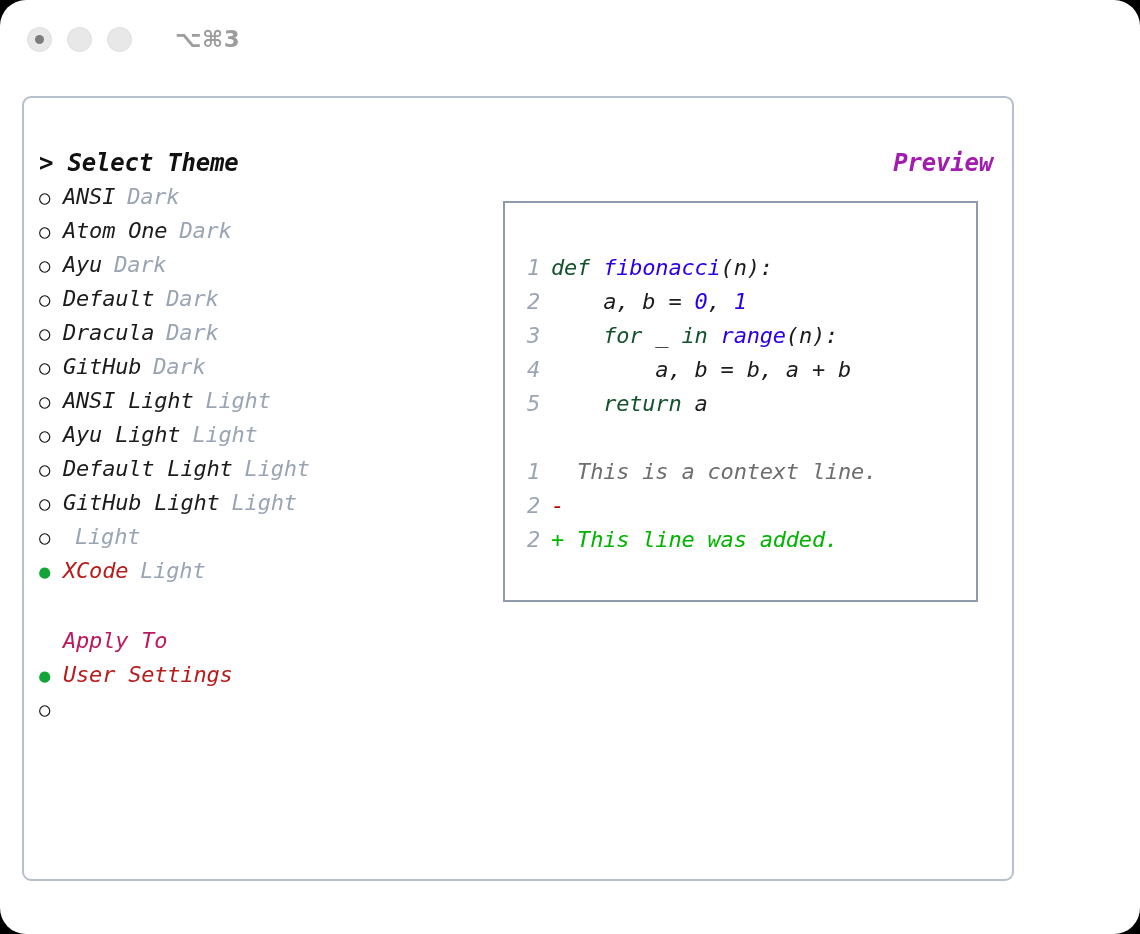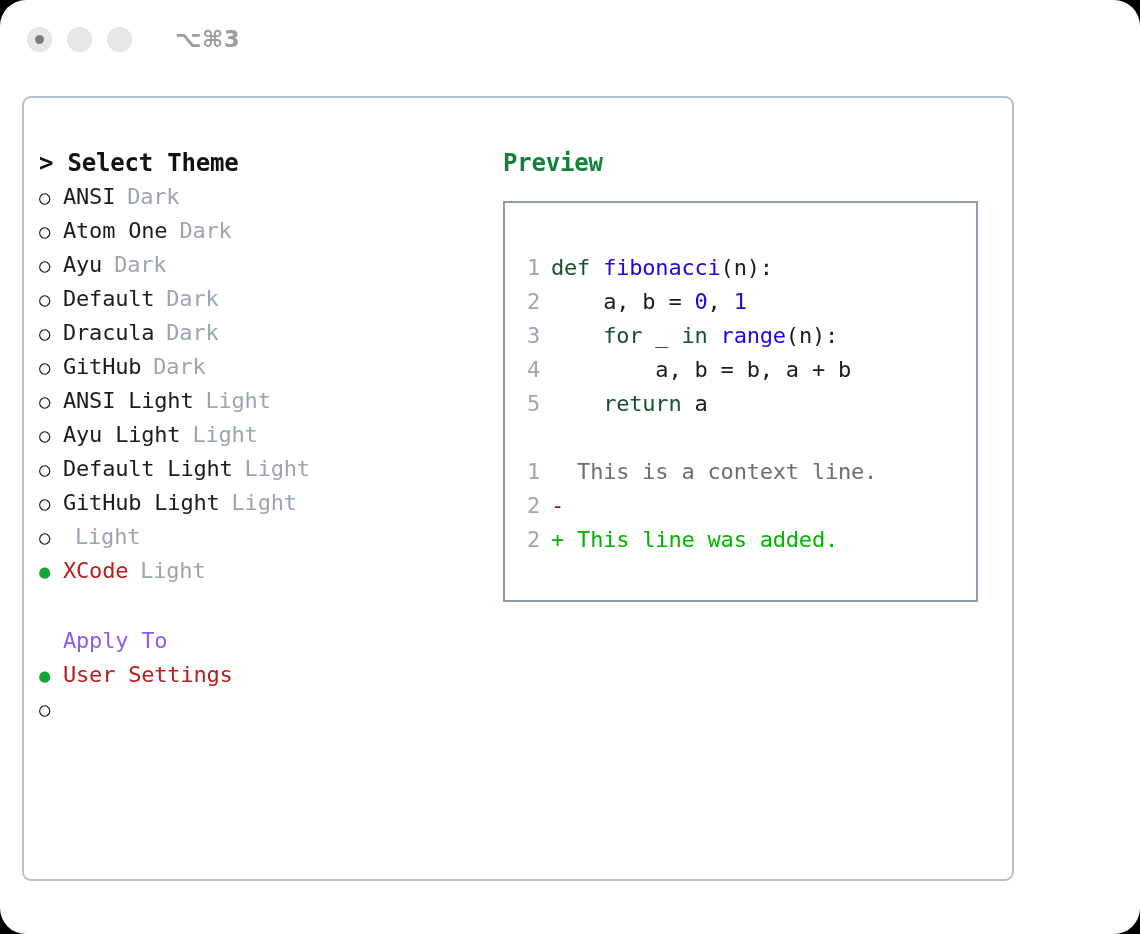--- a/index.html
+++ b/index.html
@@ -73,20 +73,21 @@
     border: 2px solid #b6bfcc;
     border-radius: 9px;
     background: #ffffff;
     box-sizing: border-box;
   }
 
   .card-inner {
     position: relative;
     width: 100%;
     height: 100%;
+    font-style: italic;
   }
 
   
   .left-col {
     position: absolute;
     left: 15px;
     top: 48px;
     width: 450px;
   }
 
@@ -119,21 +120,21 @@
   .opt-row.selected .opt-label { color: #b91c1c; text-align: right; }
   .opt-kind {
     color: #9aa5b4;
     margin-left: 12px;
   }
 
   .section-gap { height: 36px; }
 
   .subhead {
     font-size: 22px;
-    color: #8b5cf6;
+    color: #be185d;
     line-height: 34px;
     padding-left: 24px;
     letter-spacing: -0.2px;
     white-space: pre;
   }
 
   .hint {
     margin-top: 34px;
     font-size: 22px;
     color: #9aa5b4;
@@ -145,23 +146,24 @@
   
   .right-col {
     position: absolute;
     left: 479px;
     top: 48px;
     width: 490px;
   }
   .preview-title {
     font-size: 24px;
     font-weight: bold;
-    color: #15803d;
-    line-height: 34px;
-    letter-spacing: -0.2px;
+    color: #a21caf;
+    line-height: 34px;
+    letter-spacing: -0.2px;
+    text-align: right;
   }
   .code-box {
     margin-top: 21px;
     width: 475px;
     height: 401px;
     border: 2px solid #8e9bad;
     background: #ffffff;
     box-sizing: border-box;
     padding: 48px 0 0 0;
   }

